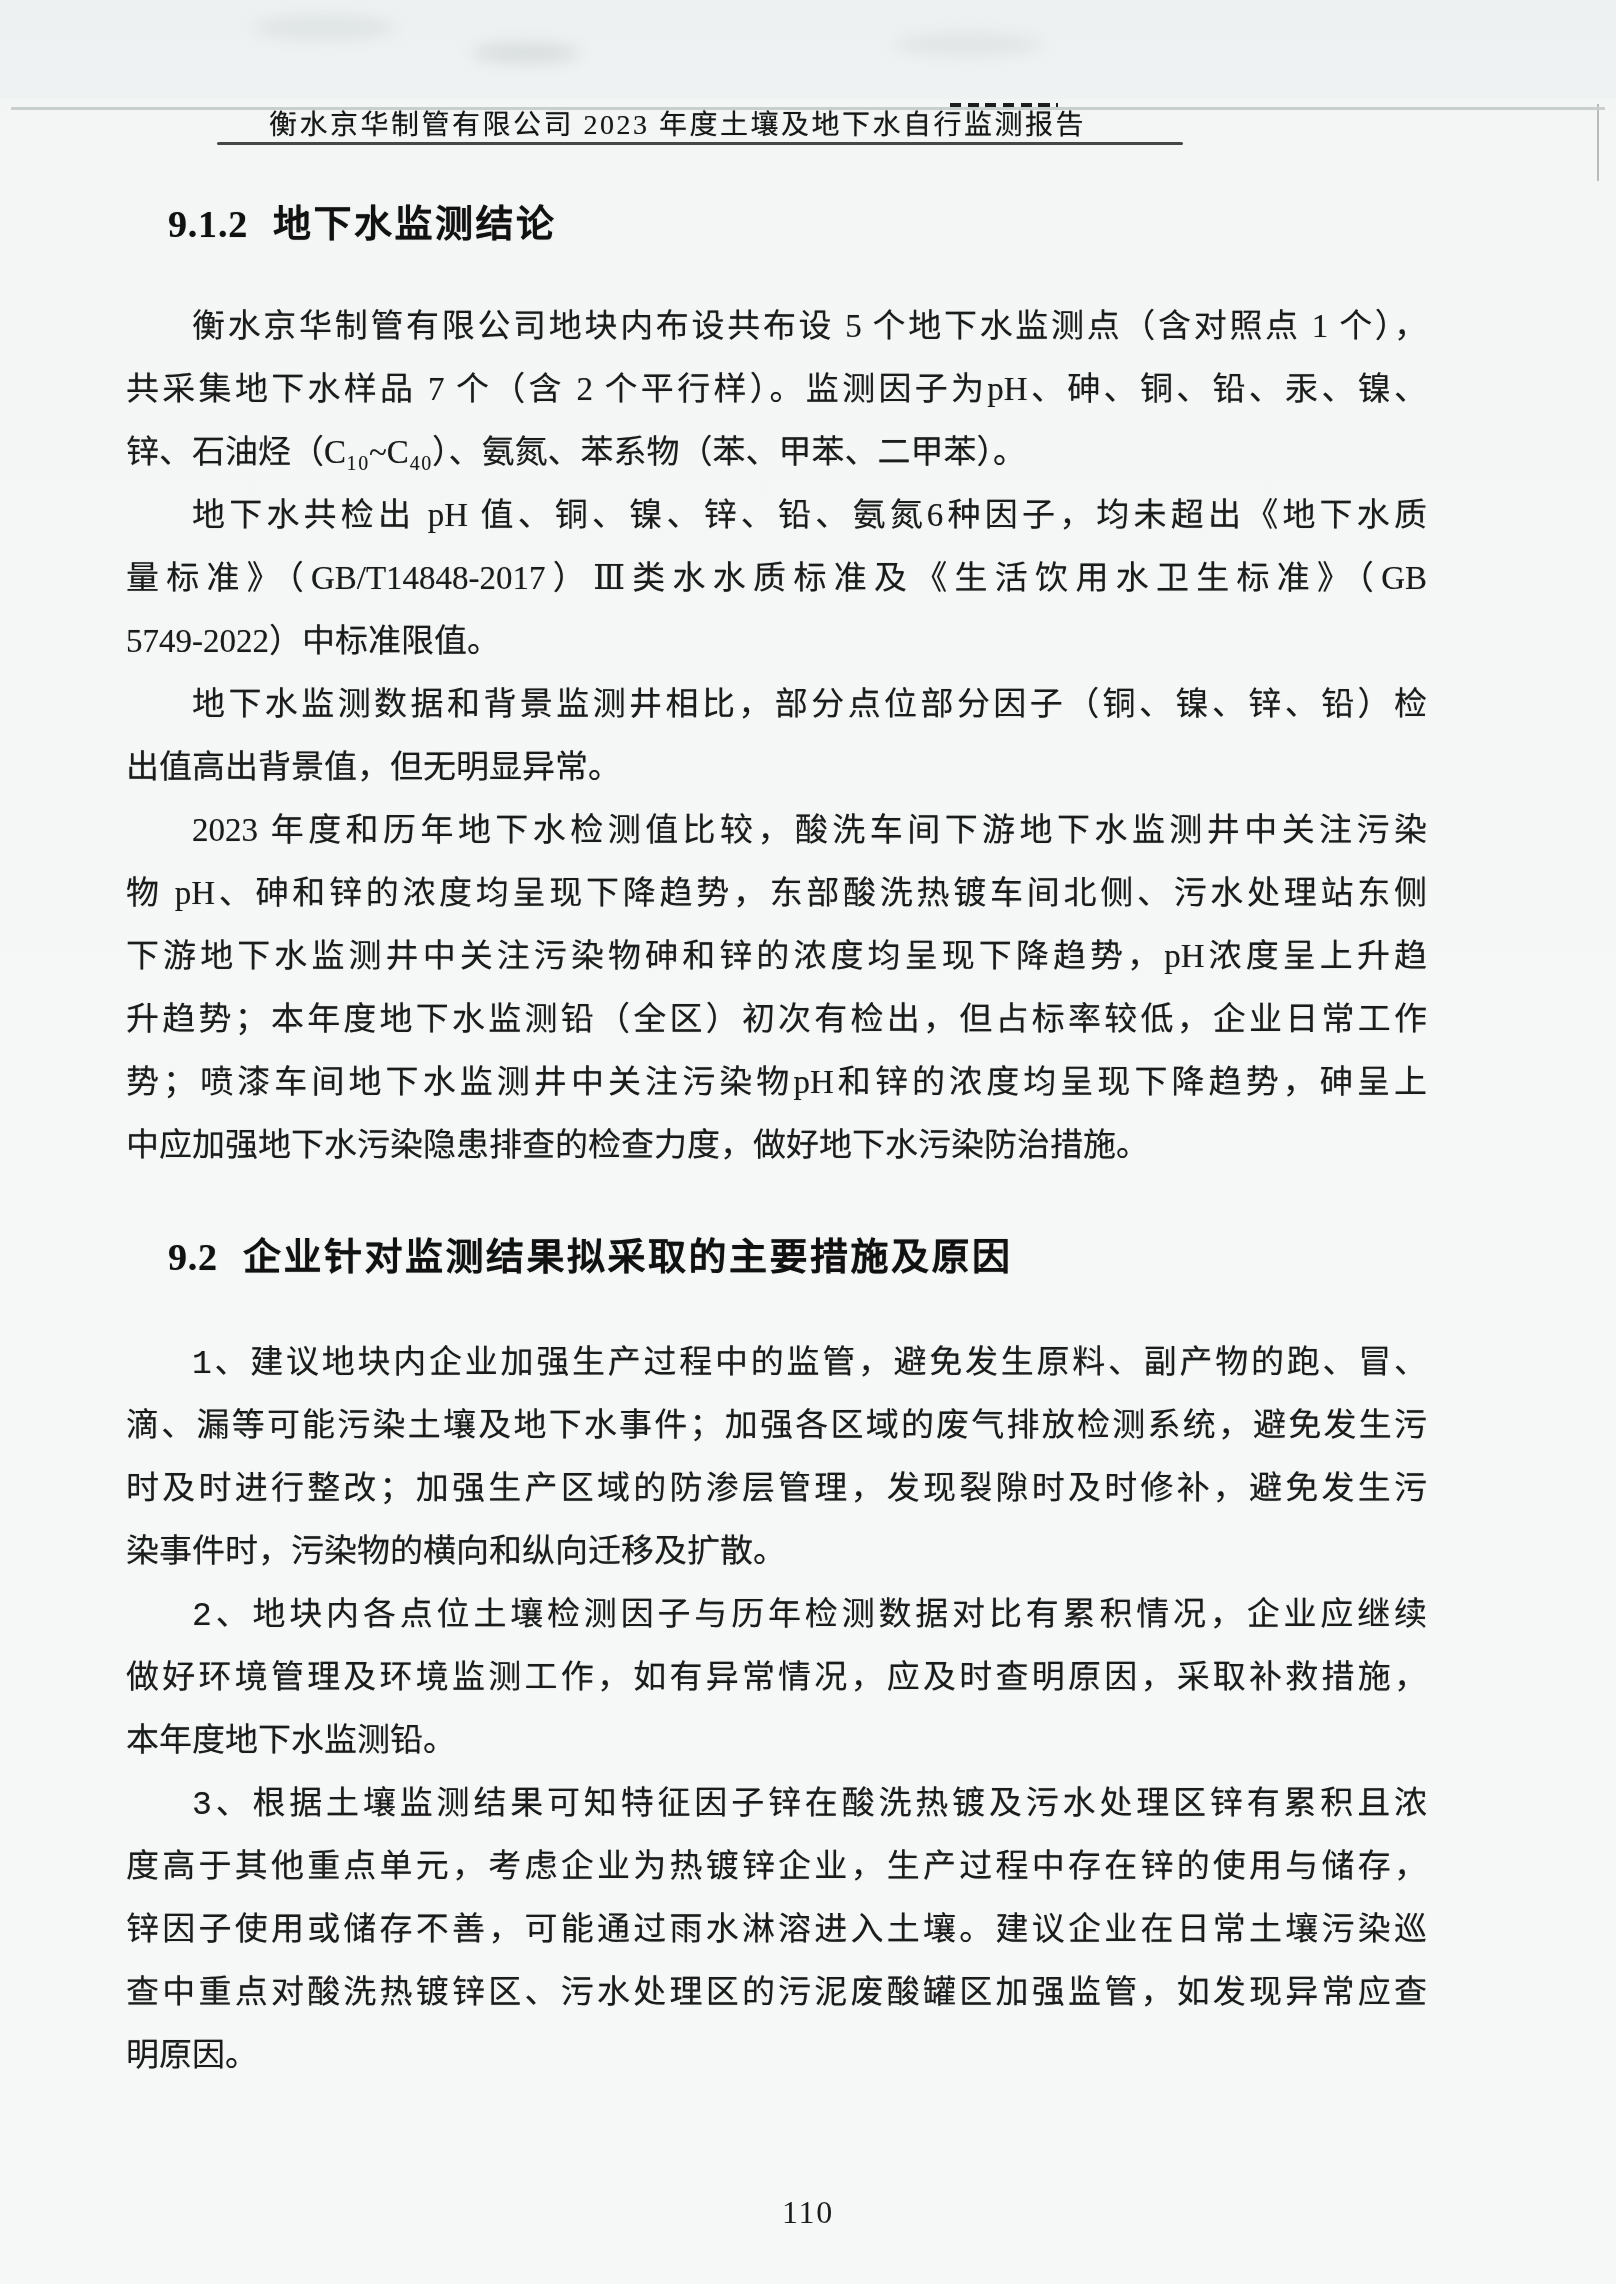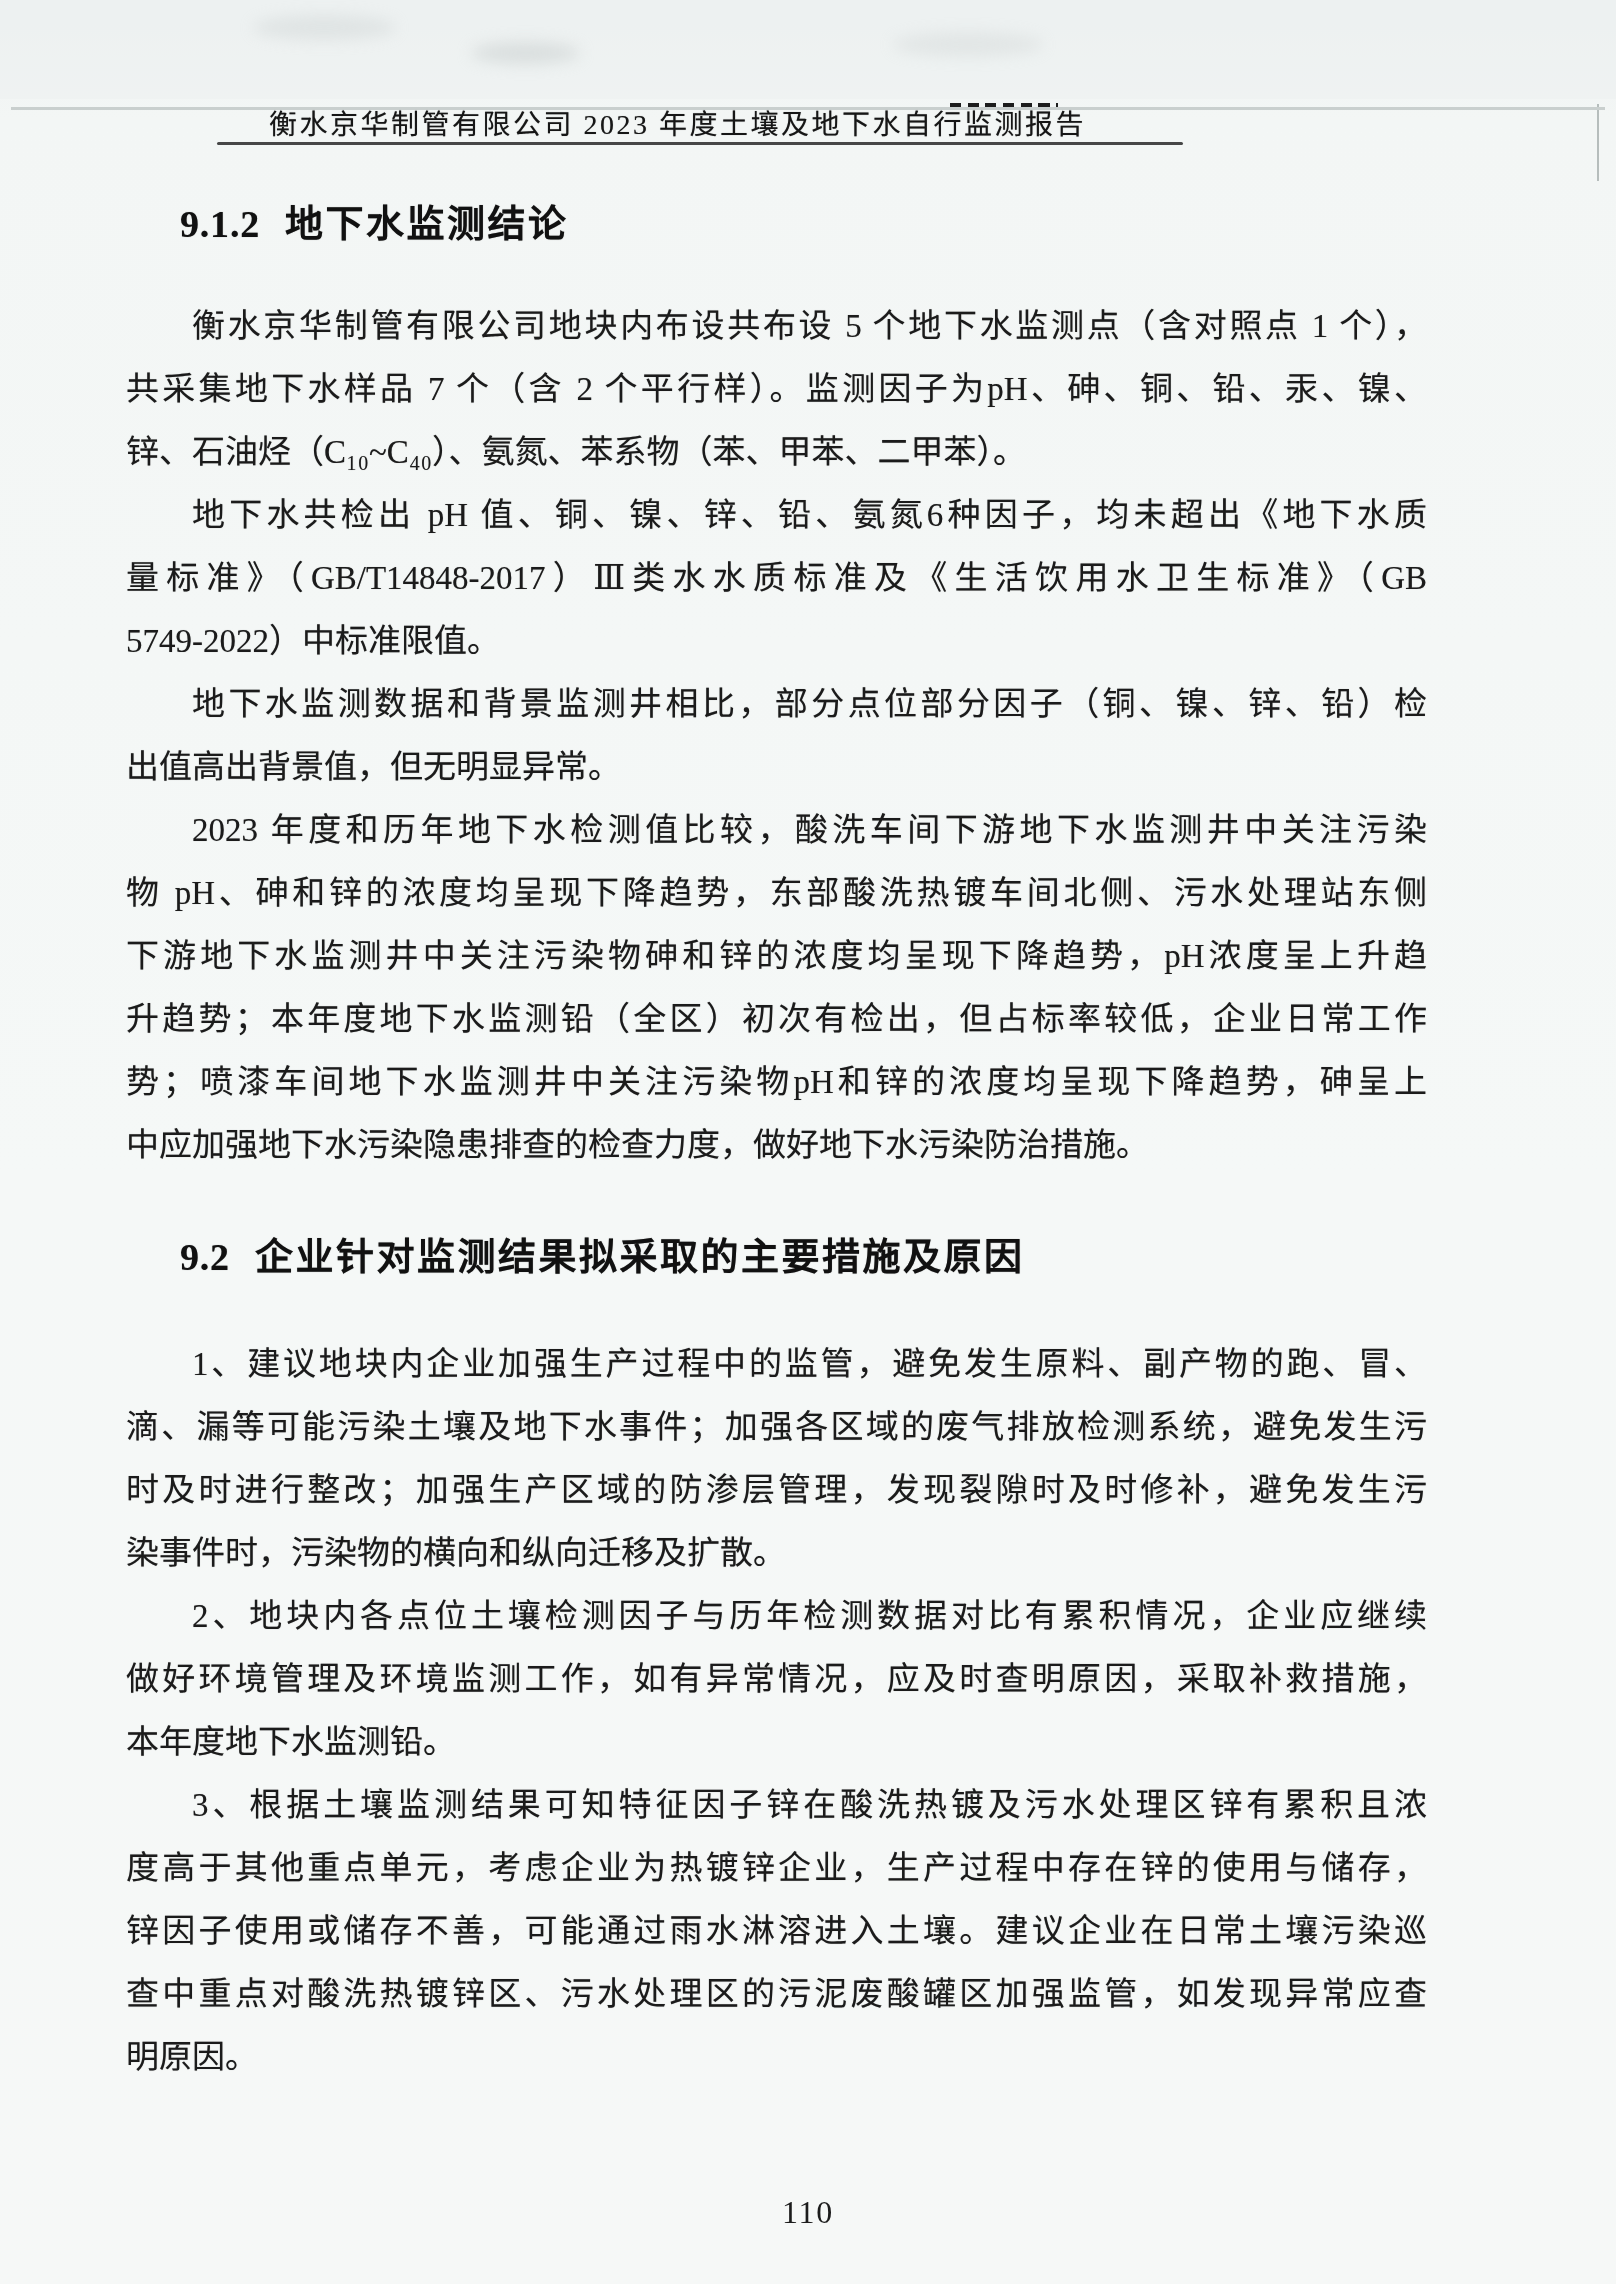--- a/index.html
+++ b/index.html
@@ -50,31 +50,31 @@
   }
   .header-rule-dark {
     position: absolute; left: 217px; top: 142px; width: 966px; height: 3.4px;
     background: var(--rule_dark, #474747); border-radius: 1.7px;
   }
   
   .content {
     position: absolute; left: 126px; top: 0; width: 1301px;
   }
   .sec {
-    margin: 12px; font-weight: bold; color: #111;
+    margin: 0; font-weight: bold; color: #111;
     font-size: 38px; line-height: 56px; letter-spacing: 2.5px;
     padding-left: 42px; white-space: nowrap;
     text-shadow: 0 0 0.8px rgba(10,10,10,.5);
   }
   .sec .sec-num { margin-right: 25px; letter-spacing: 0.8px; }
   .sec-1 { margin-top: 196px; }
   .sec-2 { margin-top: 52px; }
   .body-text { margin: 0; }
   .body-1 { margin-top: 43px; }
-  .body-2 { margin-top: 48px; }
+  .body-2 { margin-top: 48px; font-family: Liberation Mono, monospace; }
   .para { margin: 0; }
   .line {
     height: 63px; line-height: 63px;
     font-size: 33px;
     text-align: justify; text-align-last: justify;
     overflow: hidden;
     text-shadow: 0 0 0.8px rgba(15,15,15,.4);
   }
   .line.first { text-indent: 66px; }
   .line.last  { text-align-last: left; }

